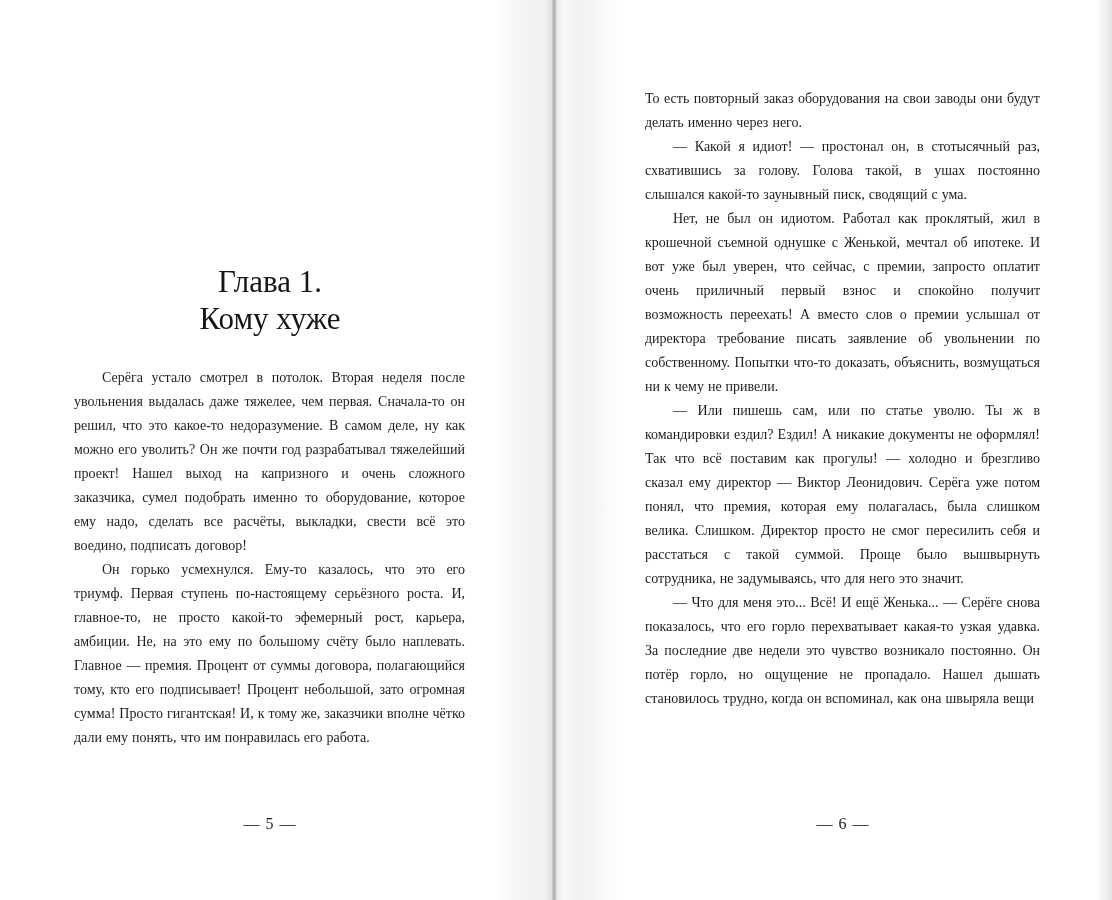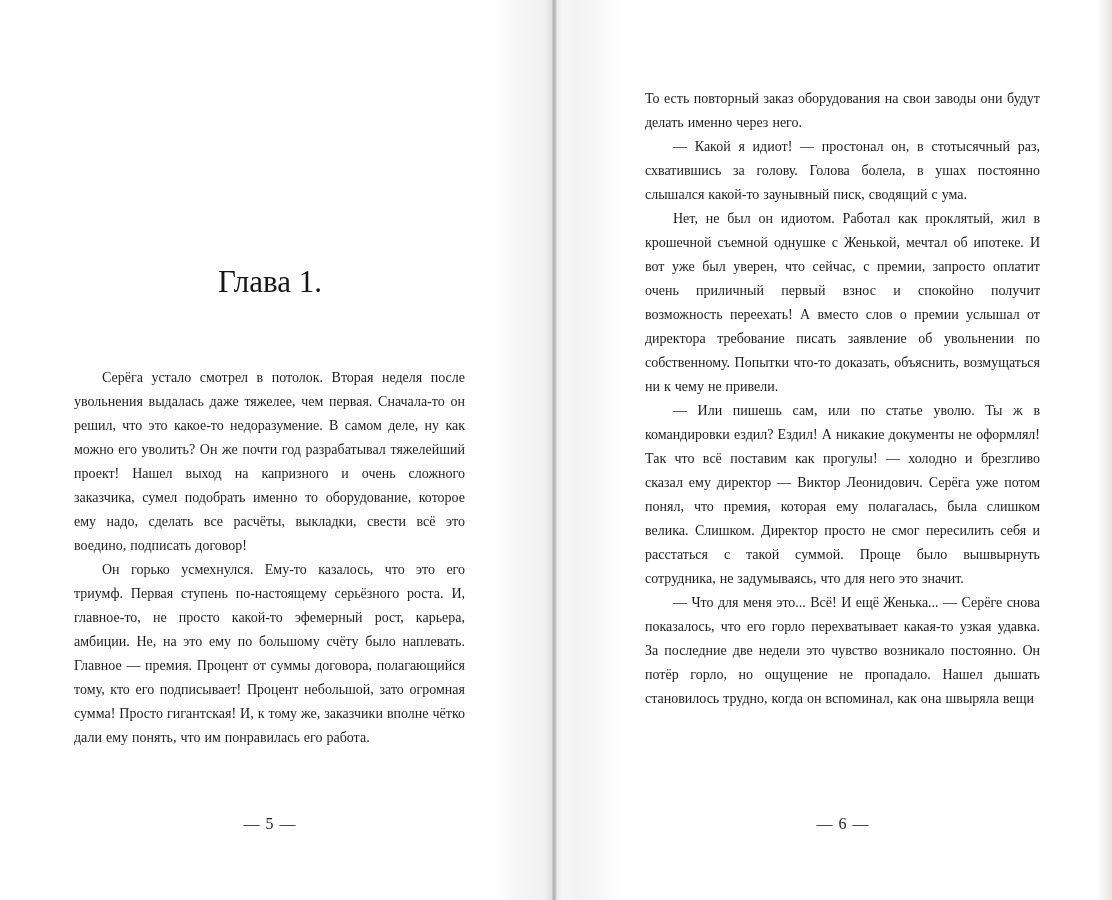--- a/index.html
+++ b/index.html
@@ -68,34 +68,35 @@
   }
 </style>
 </head>
 <body>
 
 <div class="spread">
 
   <section class="page page-left">
     <div class="chapter-title">
       <div>Глава 1.</div>
+      <div>Кому хуже</div>
     </div>
     <div class="body-text">
       <p>Серёга устало смотрел в потолок. Вторая неделя после увольнения выдалась даже тяжелее, чем первая. Сначала-то он решил, что это какое-то недоразумение. В самом деле, ну как можно его уволить? Он же почти год разрабатывал тяжелейший проект! Нашел выход на капризного и очень сложного заказчика, сумел подобрать именно то оборудование, которое ему надо, сделать все расчёты, выкладки, свести всё это воедино, подписать договор!</p>
       <p>Он горько усмехнулся. Ему-то казалось, что это его триумф. Первая ступень по-настоящему серьёзного роста. И, главное-то, не просто какой-то эфемерный рост, карьера, амбиции. Не, на это ему по большому счёту было наплевать. Главное — премия. Процент от суммы договора, полагающийся тому, кто его подписывает! Процент небольшой, зато огромная сумма! Просто гигантская! И, к тому же, заказчики вполне чётко дали ему понять, что им понравилась его работа.</p>
     </div>
     <div class="page-number">— 5 —</div>
   </section>
 
   <div class="gutter"></div>
 
   <section class="page page-right">
     <div class="body-text">
       <p class="no-indent">То есть повторный заказ оборудования на свои заводы они будут делать именно через него.</p>
-      <p>— Какой я идиот! — простонал он, в стотысячный раз, схватившись за голову. Голова болела, в ушах постоянно слышался какой-то заунывный писк, сводящий с ума.</p>
+      <p>— Какой я идиот! — простонал он, в стотысячный раз, схватившись за голову. Голова такой, в ушах постоянно слышался какой-то заунывный писк, сводящий с ума.</p>
       <p>Нет, не был он идиотом. Работал как проклятый, жил в крошечной съемной однушке с Женькой, мечтал об ипотеке. И вот уже был уверен, что сейчас, с премии, запросто оплатит очень приличный первый взнос и спокойно получит возможность переехать! А вместо слов о премии услышал от директора требование писать заявление об увольнении по собственному. Попытки что-то доказать, объяснить, возмущаться ни к чему не привели.</p>
       <p>— Или пишешь сам, или по статье уволю. Ты ж в командировки ездил? Ездил! А никакие документы не оформлял! Так что всё поставим как прогулы! — холодно и брезгливо сказал ему директор — Виктор Леонидович. Серёга уже потом понял, что премия, которая ему полагалась, была слишком велика. Слишком. Директор просто не смог пересилить себя и расстаться с такой суммой. Проще было вышвырнуть сотрудника, не задумываясь, что для него это значит.</p>
       <p>— Что для меня это... Всё! И ещё Женька... — Серёге снова показалось, что его горло перехватывает какая-то узкая удавка. За последние две недели это чувство возникало постоянно. Он потёр горло, но ощущение не пропадало. Нашел дышать становилось трудно, когда он вспоминал, как она швыряла вещи</p>
     </div>
     <div class="page-number">— 6 —</div>
   </section>
 
   <div class="edge-shadow-right"></div>
 
 </div>

